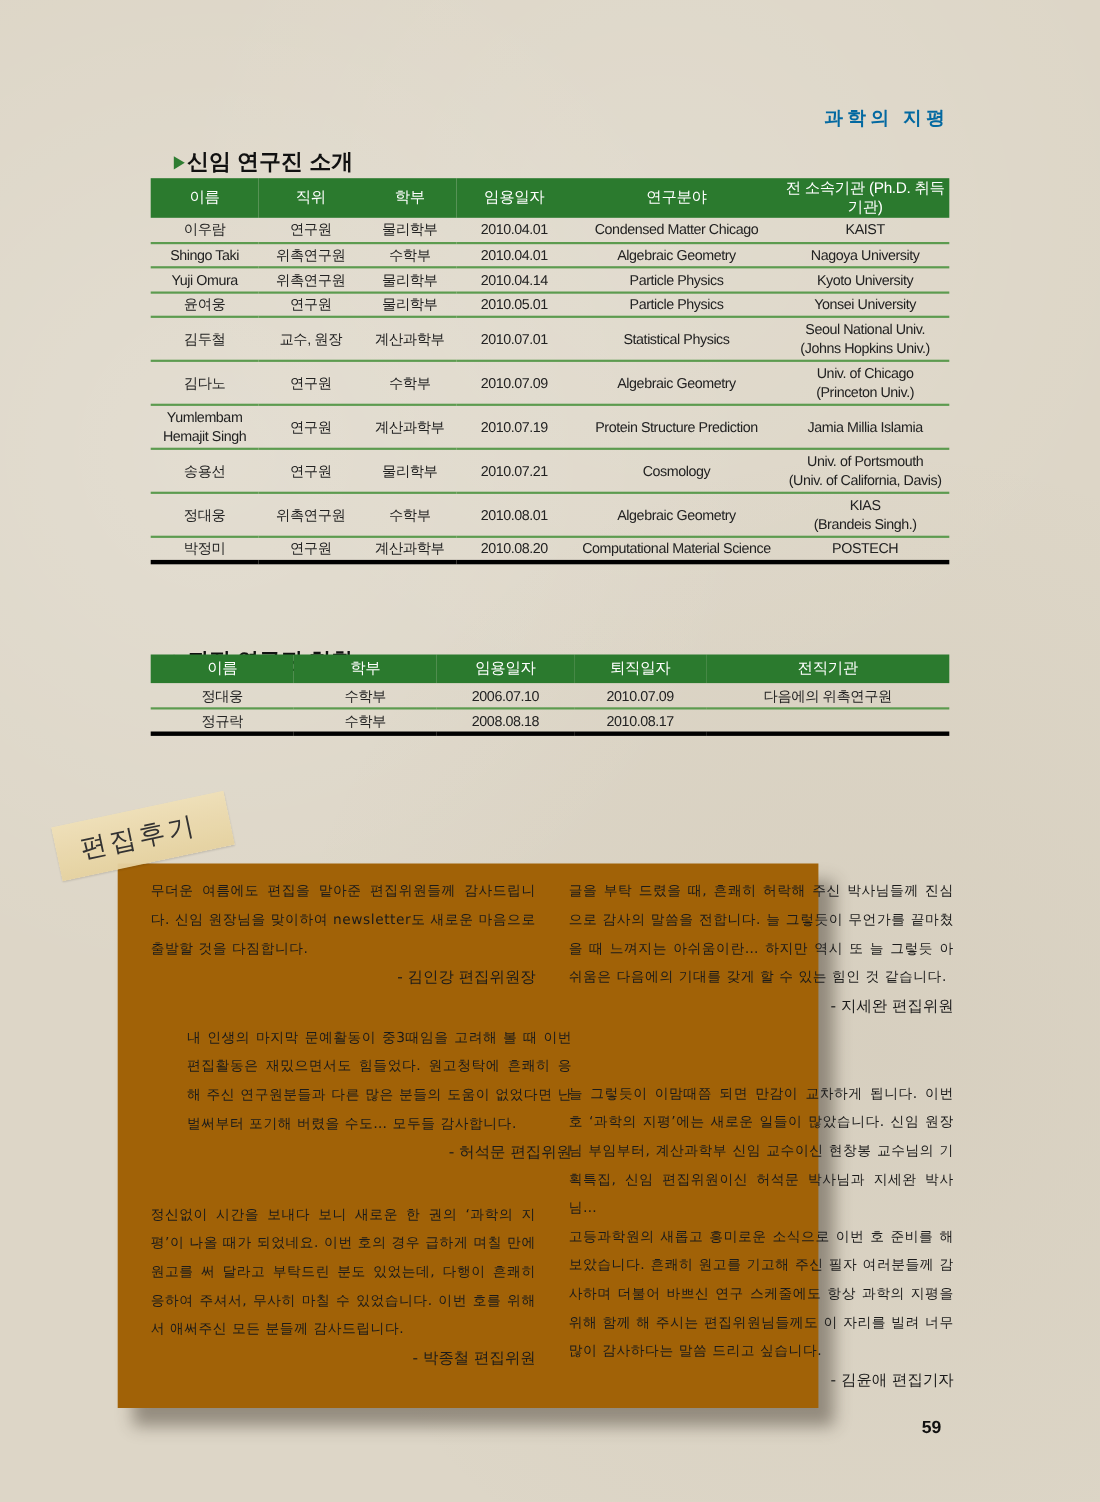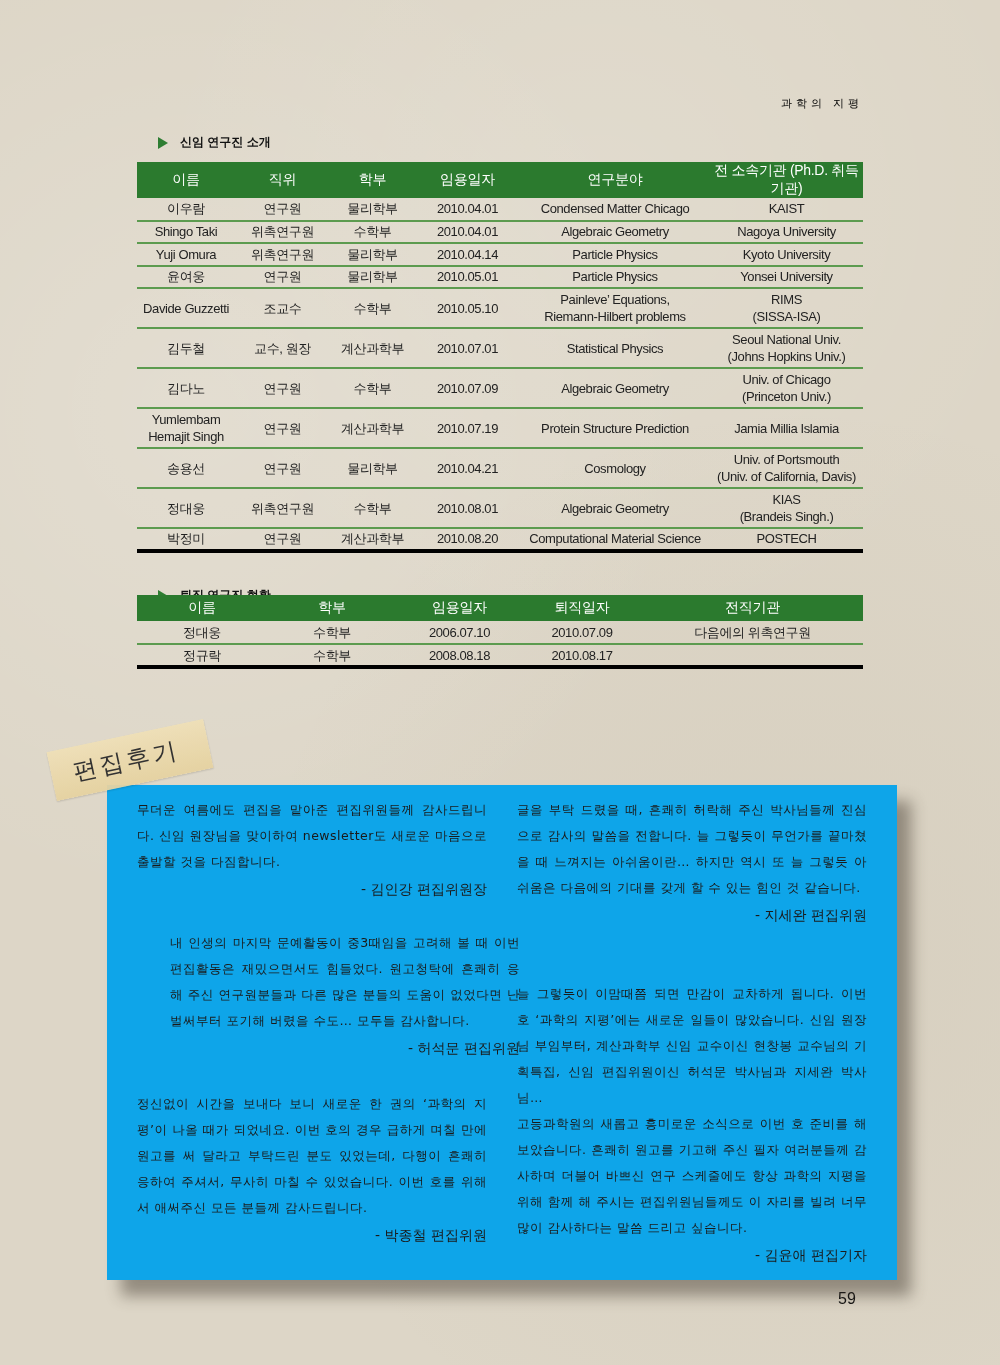--- a/index.html
+++ b/index.html
@@ -10,26 +10,26 @@
     background: #ddd6c7;
     background-image:
       radial-gradient(circle at 20% 30%, rgba(255,255,255,0.18) 0, transparent 40%),
       radial-gradient(circle at 80% 70%, rgba(120,100,70,0.06) 0, transparent 45%),
       radial-gradient(circle at 60% 15%, rgba(255,255,255,0.12) 0, transparent 35%);
     font-family: "Liberation Sans", "DejaVu Sans", sans-serif;
     color: #1d1d1d;
   }
   .running-head {
     position: absolute; right: 137px; top: 96px;
-    font-size: 11px; font-weight: normal; letter-spacing: 4px; color: #000000;
+    font-size: 17px; font-weight: bold; letter-spacing: 4px; color: #0369a1;
   }
   .section-title {
     position: absolute; left: 137px;
-    font-size: 12px; font-weight: bold; color: #111;
-    display: flex; align-items: center; gap: 12px; padding-left: 21px;
+    font-size: 20px; font-weight: bold; color: #111;
+    display: flex; align-items: center; gap: 2px; padding-left: 21px;
   }
   .section-title .tri {
     width: 0; height: 0;
     border-top: 6px solid transparent; border-bottom: 6px solid transparent;
     border-left: 10px solid #2e7d32;
   }
   table.tbl {
     position: absolute; left: 137px; width: 726px;
     border-collapse: collapse; font-size: 13px; letter-spacing: -0.4px;
     color: #222;
@@ -54,38 +54,38 @@
     transform: rotate(-12deg);
     box-shadow: 0 1px 2px rgba(0,0,0,0.15);
     z-index: 3; opacity: 0.95;
     display: flex; align-items: center; justify-content: center;
   }
   .tape span {
     font-family: "DejaVu Sans", sans-serif; font-size: 24px; color: #2a2a2a;
     letter-spacing: 3px; transform: translateX(-4px);
   }
   .paper {
-    position: absolute; left: 107px; top: 785px; width: 790px; height: 495px;
-    background: #0ea5e9;
+    position: absolute; left: 107px; top: 785px; width: 637px; height: 495px;
+    background: #a16207;
     box-shadow: 14px 16px 14px rgba(60,50,40,0.45);
     z-index: 2;
   }
   .note {
     position: absolute; width: 350px;
     font-family: "DejaVu Sans", sans-serif; font-size: 12.5px;
     line-height: 26px; color: #1a1a1a; letter-spacing: 0.5px;
     text-align: justify;
   }
   .note .sig {
     display: block; text-align: right; font-size: 14px; letter-spacing: 0;
     margin-top: 6px; line-height: 16px;
   }
   .page-number {
     position: absolute; left: 838px; top: 1290px;
-    font-size: 16px; font-weight: normal; color: #111;
+    font-size: 16px; font-weight: bold; color: #111;
   }
 </style>
 </head>
 <body>
 
 <div class="running-head">과학의 지평</div>
 
 <div class="section-title" style="top:134px;">
   <span class="tri"></span>
   <span>신임 연구진 소개</span>
@@ -137,28 +137,20 @@
     </tr>
     <tr>
       <td>윤여웅</td>
       <td>연구원</td>
       <td>물리학부</td>
       <td>2010.05.01</td>
       <td>Particle Physics</td>
       <td>Yonsei University</td>
     </tr>
     <tr class="tall">
-      <td>Davide Guzzetti</td>
-      <td>조교수</td>
-      <td>수학부</td>
-      <td>2010.05.10</td>
-      <td><span>Painleve’ Equations,</span><br><span>Riemann-Hilbert problems</span></td>
-      <td><span>RIMS</span><br><span>(SISSA-ISA)</span></td>
-    </tr>
-    <tr class="tall">
       <td>김두철</td>
       <td>교수, 원장</td>
       <td>계산과학부</td>
       <td>2010.07.01</td>
       <td>Statistical Physics</td>
       <td><span>Seoul National Univ.</span><br><span>(Johns Hopkins Univ.)</span></td>
     </tr>
     <tr class="tall">
       <td>김다노</td>
       <td>연구원</td>
@@ -172,21 +164,21 @@
       <td>연구원</td>
       <td>계산과학부</td>
       <td>2010.07.19</td>
       <td>Protein Structure Prediction</td>
       <td>Jamia Millia Islamia</td>
     </tr>
     <tr class="tall">
       <td>송용선</td>
       <td>연구원</td>
       <td>물리학부</td>
-      <td>2010.04.21</td>
+      <td>2010.07.21</td>
       <td>Cosmology</td>
       <td><span>Univ. of Portsmouth</span><br><span>(Univ. of California, Davis)</span></td>
     </tr>
     <tr class="tall">
       <td>정대웅</td>
       <td>위촉연구원</td>
       <td>수학부</td>
       <td>2010.08.01</td>
       <td>Algebraic Geometry</td>
       <td><span>KIAS</span><br><span>(Brandeis Singh.)</span></td>

